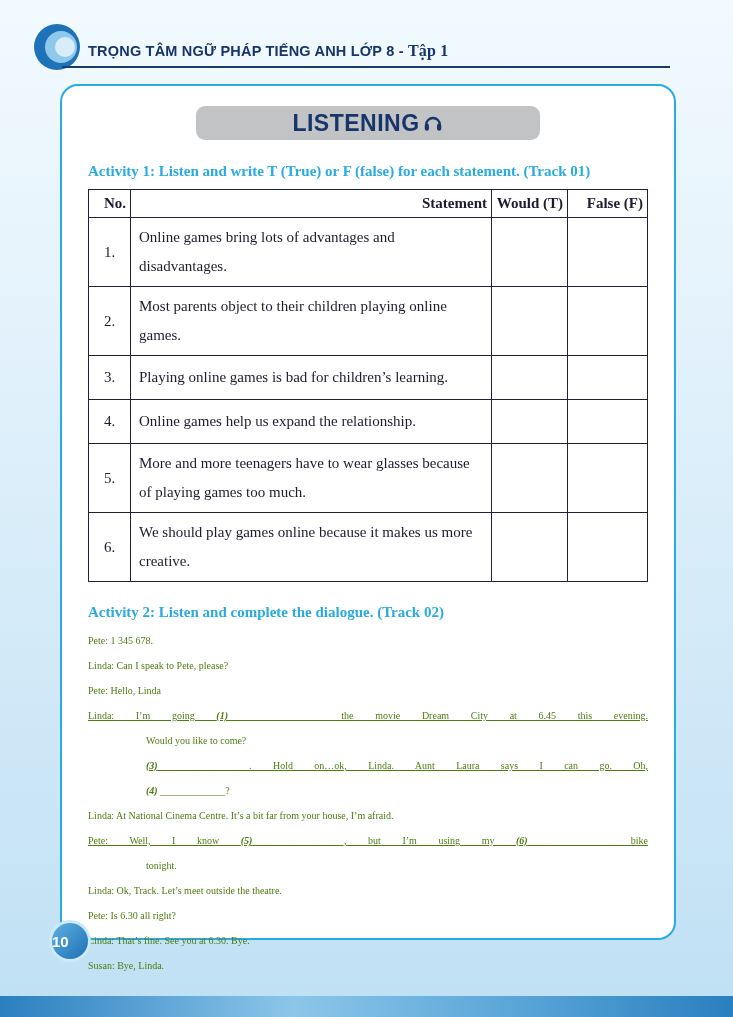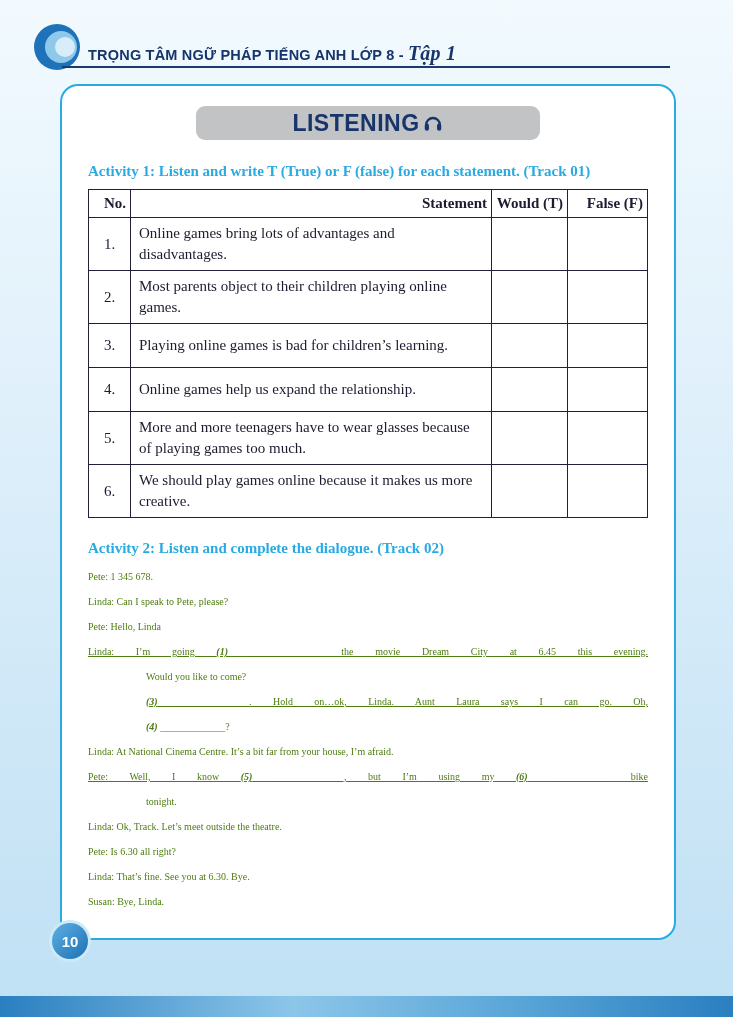--- a/index.html
+++ b/index.html
@@ -15,21 +15,21 @@
   .bullseye { position:absolute; left:34px; top:24px; width:46px; height:46px; }
   .bullseye .ring-outer { position:absolute; inset:0; border-radius:50%; background:#1d72b8; }
   .bullseye .ring-mid { position:absolute; left:11px; top:7px; width:32px; height:32px; border-radius:50%; background:#8ec9ec; }
   .bullseye .ring-inner { position:absolute; left:21px; top:13px; width:20px; height:20px; border-radius:50%; background:#d8edf9; }
 
   .header-text {
     position:absolute; left:88px; top:42px;
     font-family:"Liberation Sans", sans-serif; font-weight:bold;
     font-size:14.5px; color:#17356b; letter-spacing:.2px; white-space:nowrap;
   }
-  .header-text .volume { font-family:"Liberation Serif", serif; font-style:italic; font-size:20px; font-weight:bold; }
+  .header-text .volume { font-family:"Liberation Serif", serif; font-size:16px; font-weight:bold; }
 
   .header-rule { position:absolute; left:62px; top:66px; width:608px; height:2px; background:#1a3b6e; }
 
   .content-box {
     position:absolute; left:60px; top:84px; width:616px; height:856px;
     background:#ffffff; border:2px solid #29abe2; border-radius:18px;
     padding:20px 26px 0 26px;
   }
 
   .listening-bar {
@@ -48,36 +48,36 @@
   }
 
   .tf-table {
     width:100%; border-collapse:collapse; margin-top:9px;
     font-size:15px; color:#1c1c30;
   }
   .tf-table th, .tf-table td { border:1.3px solid #20203a; }
   .tf-table th { font-weight:bold; text-align:right; padding:4px 4px; height:28px; }
   .tf-table td { height:44px; }
   .tf-table td.cell-no { text-align:center; vertical-align:middle; }
-  .tf-table td.cell-st { padding:5px 8px; vertical-align:middle; line-height:21px; }
+  .tf-table td.cell-st { padding:5px 8px; vertical-align:middle; line-height:29px; }
   .c-no { width:42px; } .c-t { width:76px; } .c-f { width:80px; }
 
   .activity-heading.act2 { margin-top:22px; }
 
   .dialogue { margin-top:7px; }
   .dlg-line { font-size:10px; line-height:25px; color:#4d7c0f; }
   .dlg-line.indent { padding-left:58px; }
   .dlg-line.justify { text-align:justify; text-align-last:justify;text-decoration:underline; }
   .marker { font-weight:bold; font-style:italic; }
 
   .page-badge {
     position:absolute; left:52px; top:923px; width:36px; height:36px; border-radius:50%;
     background:linear-gradient(135deg,#5db1e4,#1e6fb2);
     box-shadow:0 0 0 3px #cdeaf8;
-    display:flex; align-items:center; justify-content:center;
+    display:flex; align-items:center; 
     color:#ffffff; font-family:"Liberation Sans", sans-serif; font-weight:bold; font-size:15px;
   }
 
   .bottom-bar {
     position:absolute; left:0; bottom:0; width:733px; height:21px;
     background:linear-gradient(90deg,#2a7fc0 0%, #8cc6e9 40%, #5aa6d8 70%, #2a7fc0 100%);
   }
 </style>
 </head>
 <body>

